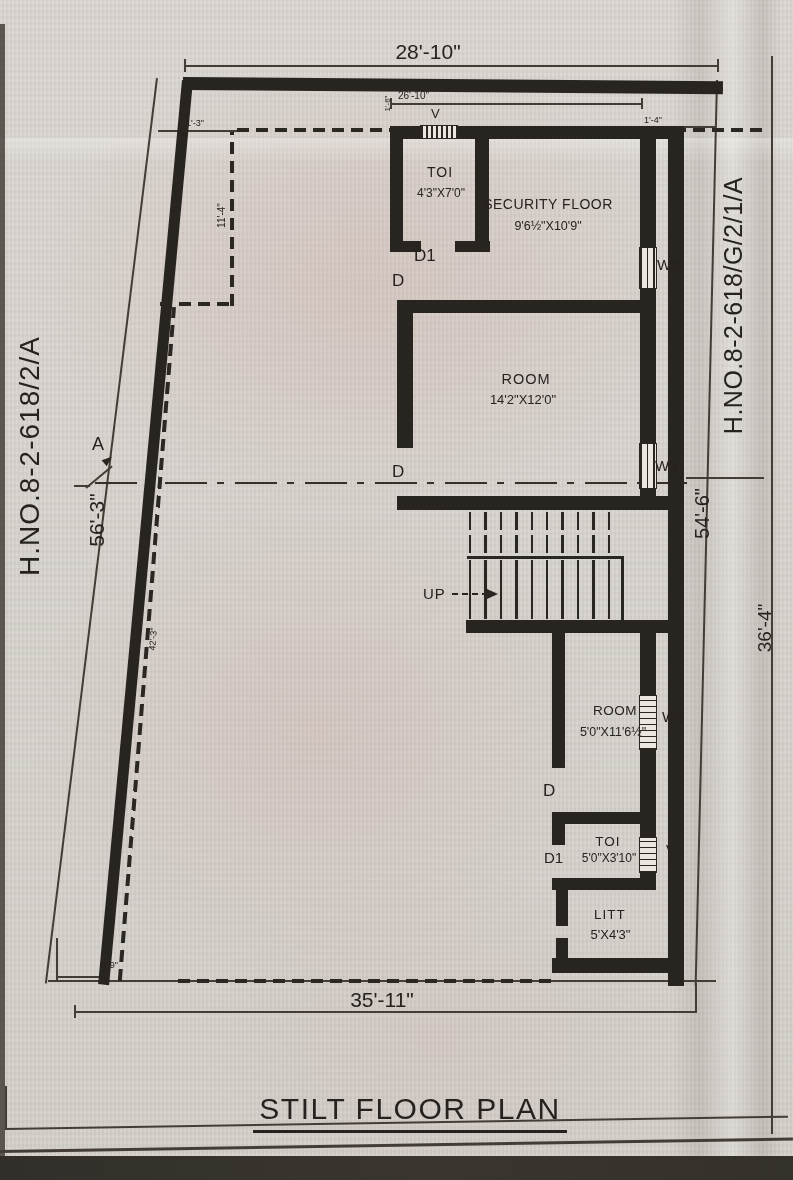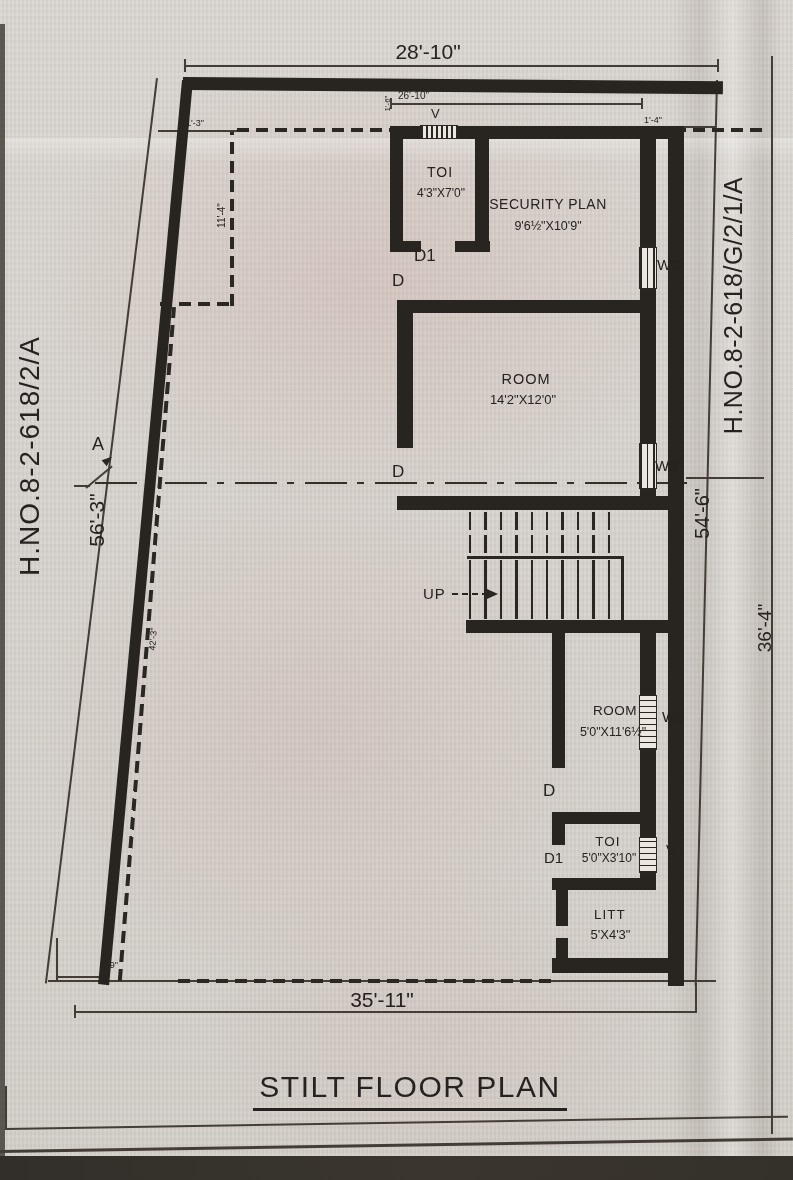--- a/index.html
+++ b/index.html
@@ -107,41 +107,41 @@
   <div class="ticks" style="left:469px;top:512px;width:154px;height:18px;"></div>
   <div class="ticks" style="left:469px;top:535px;width:154px;height:18px;"></div>
   <div class="tline" style="left:467px;top:556px;width:157px;height:3px;background:#2a2621;"></div>
   <div class="ticks" style="left:469px;top:560px;width:154px;height:59px;"></div>
   <div class="tline" style="left:621px;top:556px;width:3px;height:64px;background:#2a2621;"></div>
   <div style="position:absolute;left:452px;top:593px;width:36px;height:2px;background:repeating-linear-gradient(90deg,#2a2621 0 6px,transparent 6px 10px);"></div>
   <div class="tri" style="left:487px;top:589px;border-left:11px solid #2a2621;border-top:5px solid transparent;border-bottom:5px solid transparent;"></div>
 
   <div class="lbl ctr" style="left:328px;top:40px;width:200px;font-size:21px;">28'-10"</div>
   <div class="lbl ctr" style="left:282px;top:988px;width:200px;font-size:21px;">35'-11"</div>
-  <div class="lbl ctr" style="left:160px;top:1070px;width:500px;font-size:30px;letter-spacing:1.5px;"><span style="display:inline-block;border-bottom:3px solid #262220;padding:0 6px 4px 6px;">STILT FLOOR PLAN</span></div>
+  <div class="lbl ctr" style="left:160px;top:1092px;width:500px;font-size:30px;letter-spacing:1.5px;"><span style="display:inline-block;border-bottom:3px solid #262220;padding:0 6px 4px 6px;">STILT FLOOR PLAN</span></div>
 
   <div class="lbl" style="left:398px;top:90px;font-size:10px;">26'-10"</div>
   <div class="lbl rot" style="left:374px;top:99px;width:26px;font-size:8px;">1'-6"</div>
   <div class="lbl" style="left:644px;top:115px;font-size:9px;">1'-4"</div>
   <div class="lbl" style="left:186px;top:118px;font-size:9px;">1'-3"</div>
   <div class="lbl rot" style="left:186px;top:210px;width:70px;font-size:10px;">11'-4"</div>
   <div class="lbl" style="left:125px;top:634px;width:56px;font-size:9px;transform:rotate(-85deg);text-align:center;">42'-3"</div>
   <div class="lbl" style="left:100px;top:960px;font-size:9px;">5'-9"</div>
 
   <div class="lbl rot" style="left:-270px;top:440px;width:600px;font-size:28px;letter-spacing:1px;">H.NO.8-2-618/2/A</div>
   <div class="lbl rot" style="left:47px;top:508px;width:100px;font-size:21px;">56'-3"</div>
   <div class="lbl" style="left:92px;top:434px;font-size:18px;">A</div>
   <div class="lbl rot" style="left:563px;top:291px;width:340px;font-size:25px;letter-spacing:.5px;">H.NO.8-2-618/G/2/1/A</div>
   <div class="lbl rot" style="left:657px;top:502px;width:90px;font-size:20px;">54'-6"</div>
   <div class="lbl rot" style="left:725px;top:617px;width:80px;font-size:19px;">36'-4"</div>
 
   <div class="lbl" style="left:431px;top:106px;font-size:13px;">V</div>
   <div class="lbl ctr" style="left:408px;top:164px;width:64px;font-size:14px;letter-spacing:1px;">TOI</div>
   <div class="lbl ctr" style="left:398px;top:186px;width:86px;font-size:12px;">4'3"X7'0"</div>
-  <div class="lbl ctr" style="left:478px;top:196px;width:140px;font-size:14px;letter-spacing:.5px;">SECURITY PLAN</div>
+  <div class="lbl ctr" style="left:478px;top:196px;width:140px;font-size:14px;letter-spacing:.5px;">SECURITY FLOOR</div>
   <div class="lbl ctr" style="left:483px;top:219px;width:130px;font-size:12.5px;">9'6½"X10'9"</div>
   <div class="lbl" style="left:414px;top:246px;font-size:17px;">D1</div>
   <div class="lbl" style="left:392px;top:271px;font-size:17px;">D</div>
   <div class="lbl" style="left:657px;top:256px;font-size:15px;">W3</div>
   <div class="lbl ctr" style="left:461px;top:371px;width:130px;font-size:14.5px;letter-spacing:1px;">ROOM</div>
   <div class="lbl ctr" style="left:453px;top:392px;width:140px;font-size:13px;">14'2"X12'0"</div>
   <div class="lbl" style="left:392px;top:462px;font-size:17px;">D</div>
   <div class="lbl" style="left:655px;top:457px;font-size:15px;">W3</div>
   <div class="lbl" style="left:423px;top:585px;font-size:15px;letter-spacing:1px;">UP</div>
   <div class="lbl ctr" style="left:570px;top:703px;width:90px;font-size:13.5px;letter-spacing:.5px;">ROOM</div>

